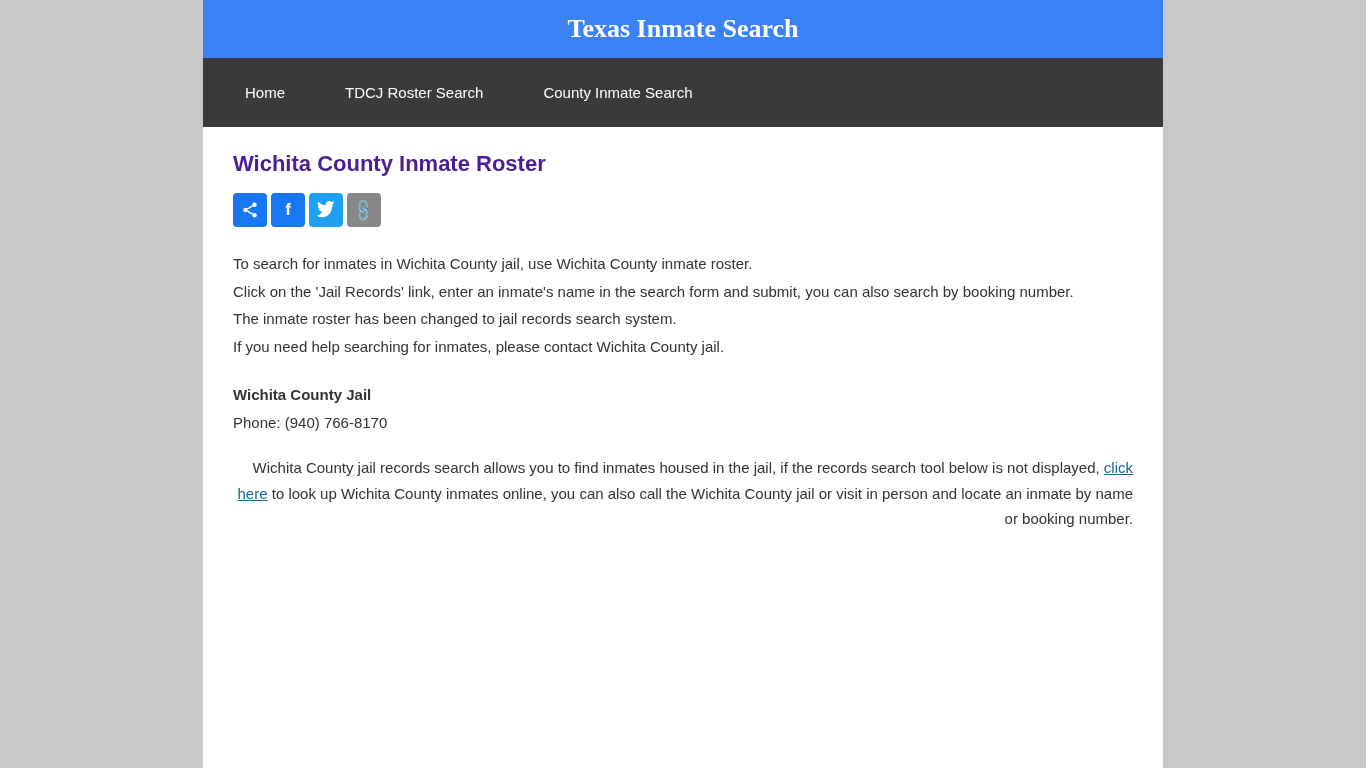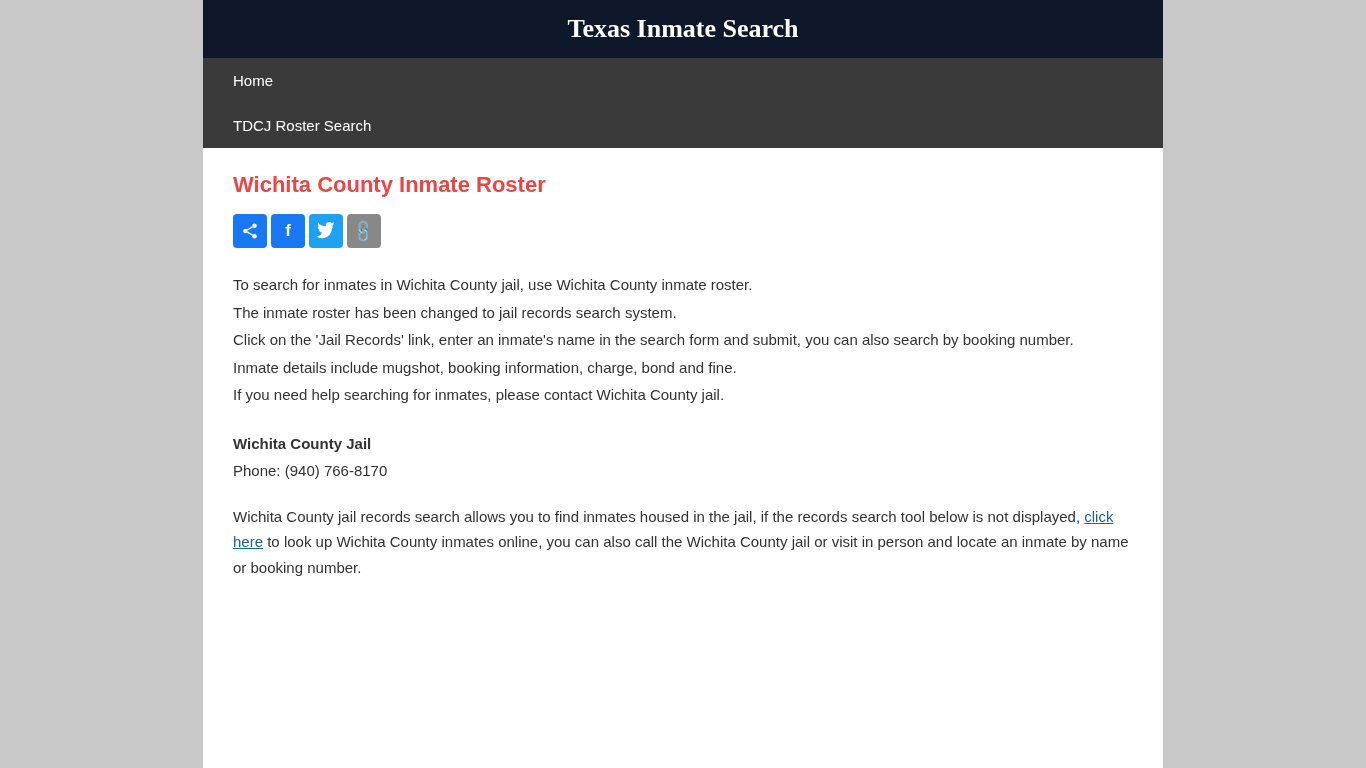--- a/index.html
+++ b/index.html
@@ -16,37 +16,37 @@
     }
 
     .page-wrapper {
       width: 960px;
       margin: 0 auto;
       background: #fff;
       min-height: 768px;
     }
 
     .site-header {
-      background-color: #0f172a;
+      background-color: #3b82f6;
       padding: 14px 20px;
       text-align: center;
     }
 
     .site-title {
       color: #fff;
       font-size: 26px;
       font-weight: bold;
       font-family: Georgia, serif;
     }
 
     .nav-bar {
       background-color: #3a3a3a;
       display: flex;
-      flex-direction: column;
-      padding: 0;
+      flex-direction: row;
+      padding: 12px;
     }
 
     .nav-item {
       color: #fff;
       padding: 14px 30px;
       font-size: 15px;
       font-family: Arial, sans-serif;
       cursor: pointer;
       text-decoration: none;
       display: block;
@@ -54,21 +54,21 @@
 
     .main-content {
       padding: 24px 30px 40px 30px;
     }
 
     .page-heading {
       font-size: 22px;
       font-weight: bold;
       font-family: Arial, sans-serif;
       margin-bottom: 16px;
-      color: #ef4444;
+      color: #4c1d95;
     }
 
     .social-buttons {
       display: flex;
       flex-direction: row;
       gap: 4px;
       margin-bottom: 24px;
     }
 
     .social-btn {
@@ -127,40 +127,42 @@
       font-weight: bold;
       font-size: 15px;
       margin-bottom: 2px;
     }
 
     .bottom-text {
       font-family: Arial, sans-serif;
       font-size: 15px;
       line-height: 1.7;
       color: #333;
+      text-align: right;
     }
 
     .bottom-text a {
       color: #1a6496;
       text-decoration: underline;
       cursor: pointer;
     }
   </style>
 </head>
 <body>
 
 <div class="page-wrapper">
 
   <div class="site-header">
     <h1 class="site-title">Texas Inmate Search</h1>
   </div>
 
   <nav class="nav-bar">
     <a class="nav-item">Home</a>
     <a class="nav-item">TDCJ Roster Search</a>
+    <a class="nav-item">County Inmate Search</a>
   </nav>
 
   <div class="main-content">
 
     <h2 class="page-heading">Wichita County Inmate Roster</h2>
 
     <div class="social-buttons">
       <button class="social-btn share-btn" title="Share">
         <svg width="18" height="18" viewBox="0 0 24 24" fill="white">
           <circle cx="18" cy="5" r="3"></circle>
@@ -178,23 +180,22 @@
           <path d="M23 3a10.9 10.9 0 0 1-3.14 1.53A4.48 4.48 0 0 0 22.43.36a9 9 0 0 1-2.88 1.1A4.52 4.52 0 0 0 16.11 0c-2.5 0-4.52 2.03-4.52 4.52 0 .35.04.7.11 1.03C7.69 5.37 4.07 3.58 1.64.9a4.52 4.52 0 0 0-.61 2.27c0 1.57.8 2.95 2.01 3.76a4.5 4.5 0 0 1-2.05-.57v.06c0 2.19 1.56 4.02 3.63 4.44a4.55 4.55 0 0 1-2.04.08c.57 1.79 2.24 3.09 4.21 3.13A9.07 9.07 0 0 1 0 19.54a12.8 12.8 0 0 0 6.92 2.03c8.3 0 12.85-6.88 12.85-12.85 0-.2 0-.39-.01-.58A9.17 9.17 0 0 0 22 5.92a9 9 0 0 1-2.58.71A4.52 4.52 0 0 0 21.43 4.1 9.05 9.05 0 0 1 18.61 5.1z"></path>
         </svg>
       </button>
       <button class="social-btn copy-btn" title="Copy link">
         <span style="font-size:16px;display:inline-block;transform:rotate(-45deg);">🔗</span>
       </button>
     </div>
 
     <div class="description-text">
       <p>To search for inmates in Wichita County jail, use Wichita County inmate roster.</p>
+      <p>Click on the 'Jail Records' link, enter an inmate's name in the search form and submit, you can also search by booking number.</p>
       <p>The inmate roster has been changed to jail records search system.</p>
-      <p>Click on the 'Jail Records' link, enter an inmate's name in the search form and submit, you can also search by booking number.</p>
-      <p>Inmate details include mugshot, booking information, charge, bond and fine.</p>
       <p>If you need help searching for inmates, please contact Wichita County jail.</p>
     </div>
 
     <div class="jail-info">
       <p class="jail-name">Wichita County Jail</p>
       <p>
         <span>Phone: </span>
         <span>(940) 766-8170</span>
       </p>
     </div>

